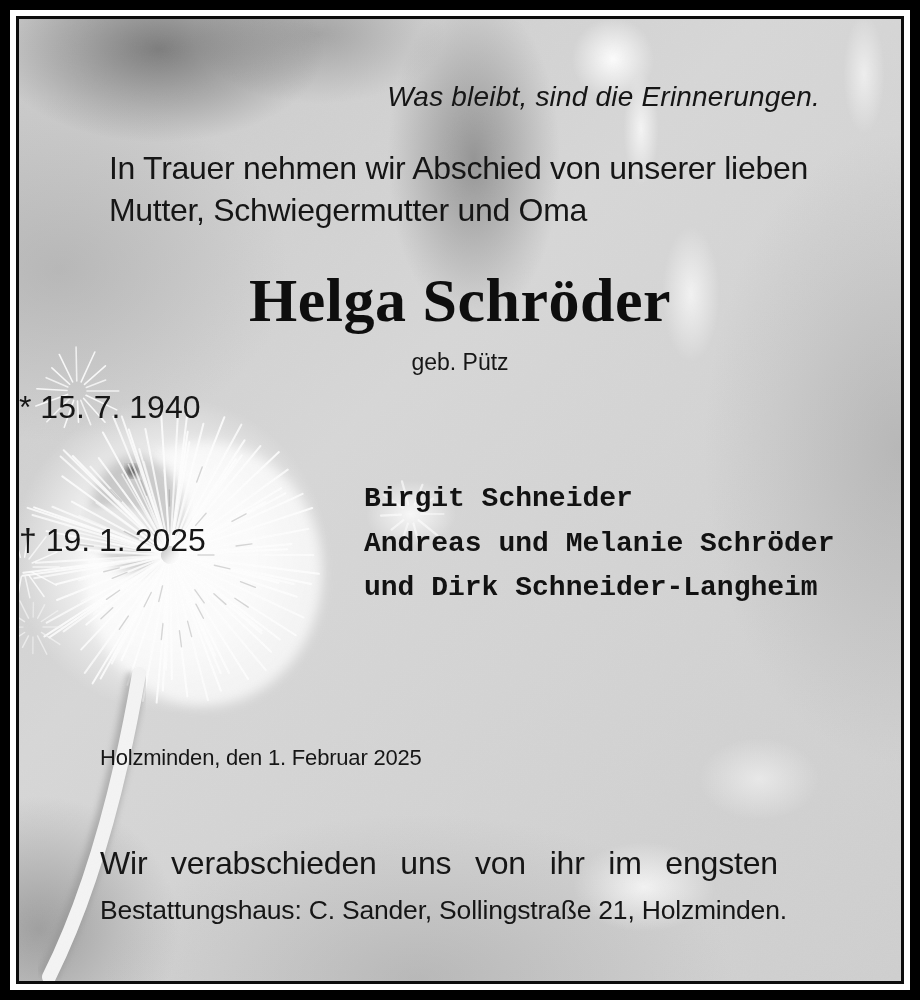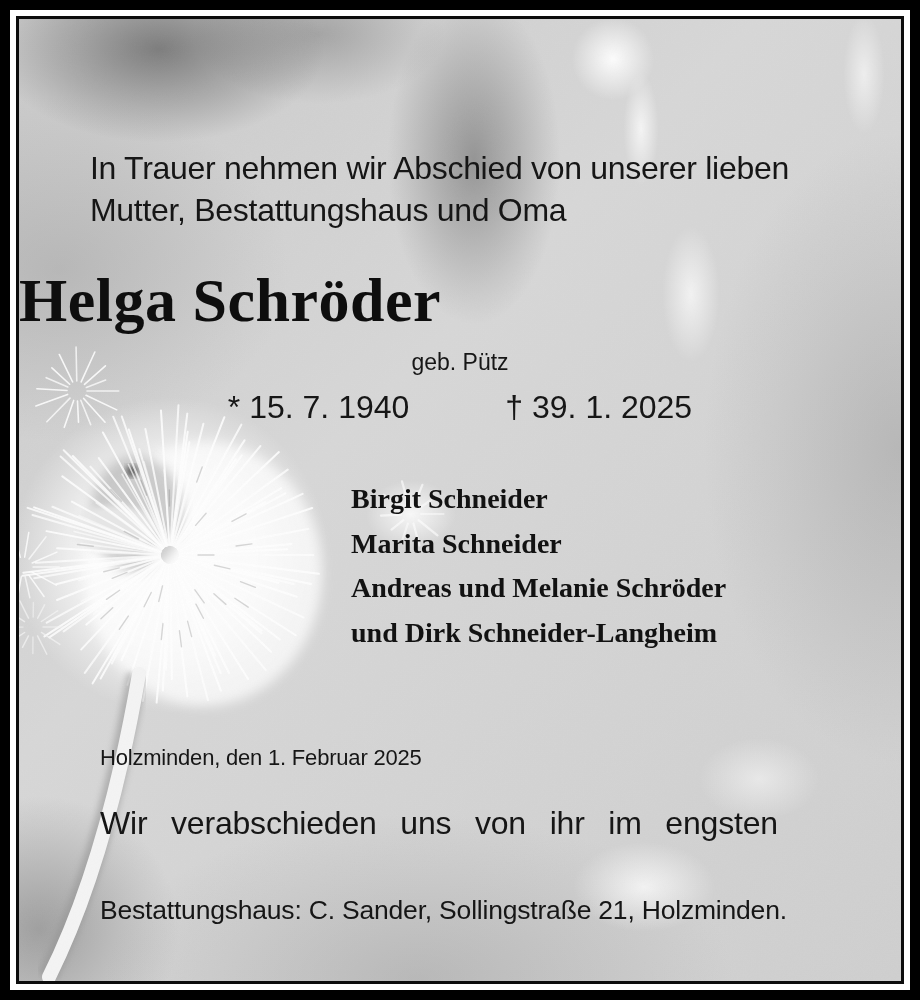--- a/index.html
+++ b/index.html
@@ -23,28 +23,28 @@
       radial-gradient(ellipse 180px 100px at 300px 15px, rgba(85,85,85,0.35), rgba(85,85,85,0) 70%),
       radial-gradient(ellipse 260px 420px at 880px 430px, rgba(120,120,120,0.30), rgba(120,120,120,0) 75%),
       radial-gradient(ellipse 320px 240px at 40px 250px, rgba(140,140,140,0.35), rgba(140,140,140,0) 72%),
       radial-gradient(ellipse 420px 220px at 400px 960px, rgba(135,135,135,0.35), rgba(135,135,135,0) 75%),
       radial-gradient(ellipse 200px 190px at 20px 910px, rgba(105,105,105,0.5), rgba(105,105,105,0) 70%),
       linear-gradient(135deg,#c9c9c9 0%,#d7d7d7 40%,#d3d3d3 70%,#cfcfcf 100%);
   }
   .art{position:absolute;inset:0;width:100%;height:100%;}
   .txt{position:absolute;color:#161616;font-family:"Liberation Sans",sans-serif;}
   .epigraph{top:62px;left:81px;right:81px;text-align:right;font-style:italic;font-size:28px;letter-spacing:0.2px;}
-  .intro{top:128px;left:71px;right:78px;font-size:32px;line-height:42px;letter-spacing:-0.3px;}
-  .name{top:246px;left:0;right:0;text-align:left;font-family:"Liberation Serif",serif;font-weight:700;font-size:62px;letter-spacing:0.5px;color:#0e0e0e;}
+  .intro{top:128px;left:90px;right:78px;font-size:32px;line-height:42px;letter-spacing:-0.3px;}
+  .name{top:246px;left:0;right:0;text-align:center;font-family:"Liberation Serif",serif;font-weight:700;font-size:62px;letter-spacing:0.5px;color:#0e0e0e;}
   .maiden{top:330px;left:0;right:0;text-align:center;font-size:23px;}
-  .dates{top:370px;left:0;right:0;display:flex;justify-content:center;gap:96px;font-size:32px;}
-  .mourners{top:458px;left:332px;font-family:Liberation Serif, serif;font-weight:700;font-size:28px;line-height:44.5px;color:#121212;}
+  .dates{top:370px;left:0;right:0;display:flex;justify-content:center;gap:96px;font-size:32px;flex-direction:column;}
+  .mourners{top:458px;left:345px;font-family:Liberation Mono, monospace;font-weight:700;font-size:28px;line-height:44.5px;color:#121212;}
   .placedate{top:726px;left:81px;font-size:22px;letter-spacing:-0.2px;}
   .farewell{top:783px;left:81px;right:78px;font-size:32px;line-height:43px;letter-spacing:-0.2px;}
-  .farewell .justified{word-spacing:15px;}
+  .farewell .justified{word-spacing:15px;margin-top:40px;}
   .funeral{top:876px;left:81px;font-size:26.5px;letter-spacing:-0.2px;text-align:right;}
   .nowrap{white-space:nowrap;}
 </style>
 </head>
 <body>
 
 <div class="page">
   <div class="frame-white">
     <div class="photo">
 
@@ -287,37 +287,37 @@
             <line x1="382.01562166549496" y1="495.558739002994" x2="361.99155284128057" y2="496.67931235026583" stroke="#ffffff" stroke-width="2.2" opacity="0.6319543639957506" stroke-linecap="round"></line>
             <line x1="383.8463744651336" y1="489.210493057507" x2="364.8059472713302" y2="475.6907790413097" stroke="#ffffff" stroke-width="2.2" opacity="0.5050434570831708" stroke-linecap="round"></line>
             <line x1="389.33556830717" y1="485.361493696934" x2="382.9921872567528" y2="462.4144921274345" stroke="#ffffff" stroke-width="2.2" opacity="0.62686202467144" stroke-linecap="round"></line>
             <line x1="395.63305795856905" y1="485.6833004840943" x2="403.36551598484584" y2="465.8540027487649" stroke="#ffffff" stroke-width="2.2" opacity="0.6331350550372257" stroke-linecap="round"></line>
             <line x1="400.184342912777" y1="489.2539986872542" x2="413.7268305364864" y2="479.7461918305551" stroke="#ffffff" stroke-width="2.2" opacity="0.5075634031710222" stroke-linecap="round"></line>
           </g>
 
         <rect x="0" y="0" width="882" height="962" filter="url(#grain)"></rect>
       </svg>
 
+      <div class="txt epigraph nowrap">Was bleibt, sind die Erinnerungen.</div>
 
       <div class="txt intro">
         <div class="nowrap">In Trauer nehmen wir Abschied von unserer lieben</div>
-        <div class="nowrap">Mutter, Bestattungshaus und Oma</div>
+        <div class="nowrap">Mutter, Schwiegermutter und Oma</div>
       </div>
 
       <div class="txt name nowrap">Helga Schröder</div>
       <div class="txt maiden nowrap">geb. Pütz</div>
 
       <div class="txt dates">
         <span class="nowrap">* 15. 7. 1940</span>
-        <span class="nowrap">† 39. 1. 2025</span>
+        <span class="nowrap">† 19. 1. 2025</span>
       </div>
 
       <div class="txt mourners">
         <div class="nowrap">Birgit Schneider</div>
-        <div class="nowrap">Marita Schneider</div>
         <div class="nowrap">Andreas und Melanie Schröder</div>
         <div class="nowrap">und Dirk Schneider-Langheim</div>
       </div>
 
       <div class="txt placedate nowrap">Holzminden, den 1. Februar 2025</div>
 
       <div class="txt farewell">
         <div class="justified nowrap">Wir verabschieden uns von ihr im engsten</div>
       </div>
 

